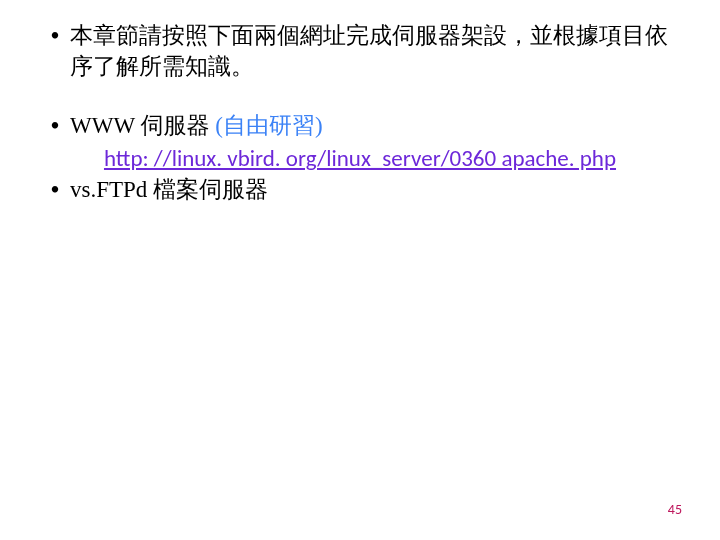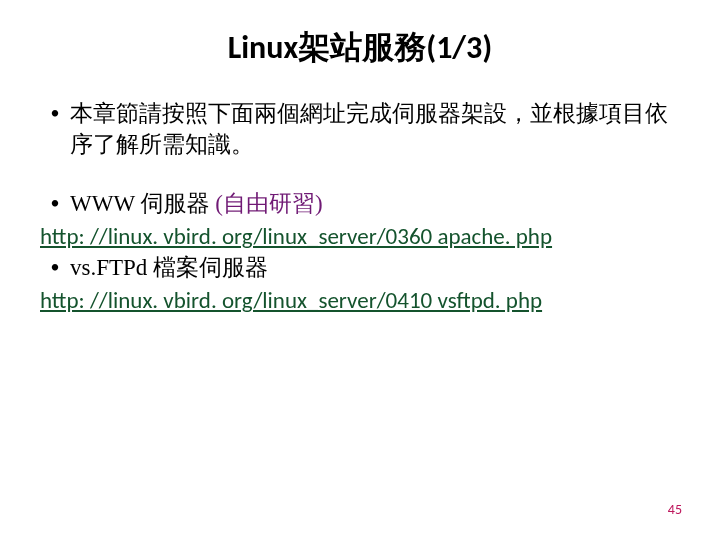--- a/index.html
+++ b/index.html
@@ -43,42 +43,42 @@
     line-height: 1.7;
   }
   .bullet-text {
     flex: 1;
     font-family: Liberation Serif, serif;
   }
   .spacer {
     height: 26px;
   }
   .self-study {
-    color: #701a75;
+    color: #3b82f6;
   }
   .link {
-    color: #14532d;
+    color: #6d28d9;
     text-decoration: underline;
     margin-left: 0;
     display: block;
+    text-align: center;
   }
   .page-num {
     position: absolute;
     bottom: 22px;
     right: 38px;
     font-size: 14px;
     color: #be185d;
   }
 </style>
 </head>
 <body>
 
 <div class="slide">
 
-  <div class="title">Linux架站服務(1/3)</div>
 
   <div class="content">
 
     <div class="bullet-row">
       <div class="bullet-dot">•</div>
       <div class="bullet-text">本章節請按照下面兩個網址完成伺服器架設，並根據項目依序了解所需知識。</div>
     </div>
 
     <div class="spacer"></div>
 
@@ -87,19 +87,18 @@
       <div class="bullet-text">
         <span>WWW 伺服器 </span><span class="self-study">(自由研習)</span>
       </div>
     </div>
     <a class="link">http: //linux. vbird. org/linux_server/0360 apache. php</a>
 
     <div class="bullet-row">
       <div class="bullet-dot">•</div>
       <div class="bullet-text">vs.FTPd 檔案伺服器</div>
     </div>
-    <a class="link">http: //linux. vbird. org/linux_server/0410 vsftpd. php</a>
 
   </div>
 
   <div class="page-num">45</div>
 
 </div>
 
 </body></html>

